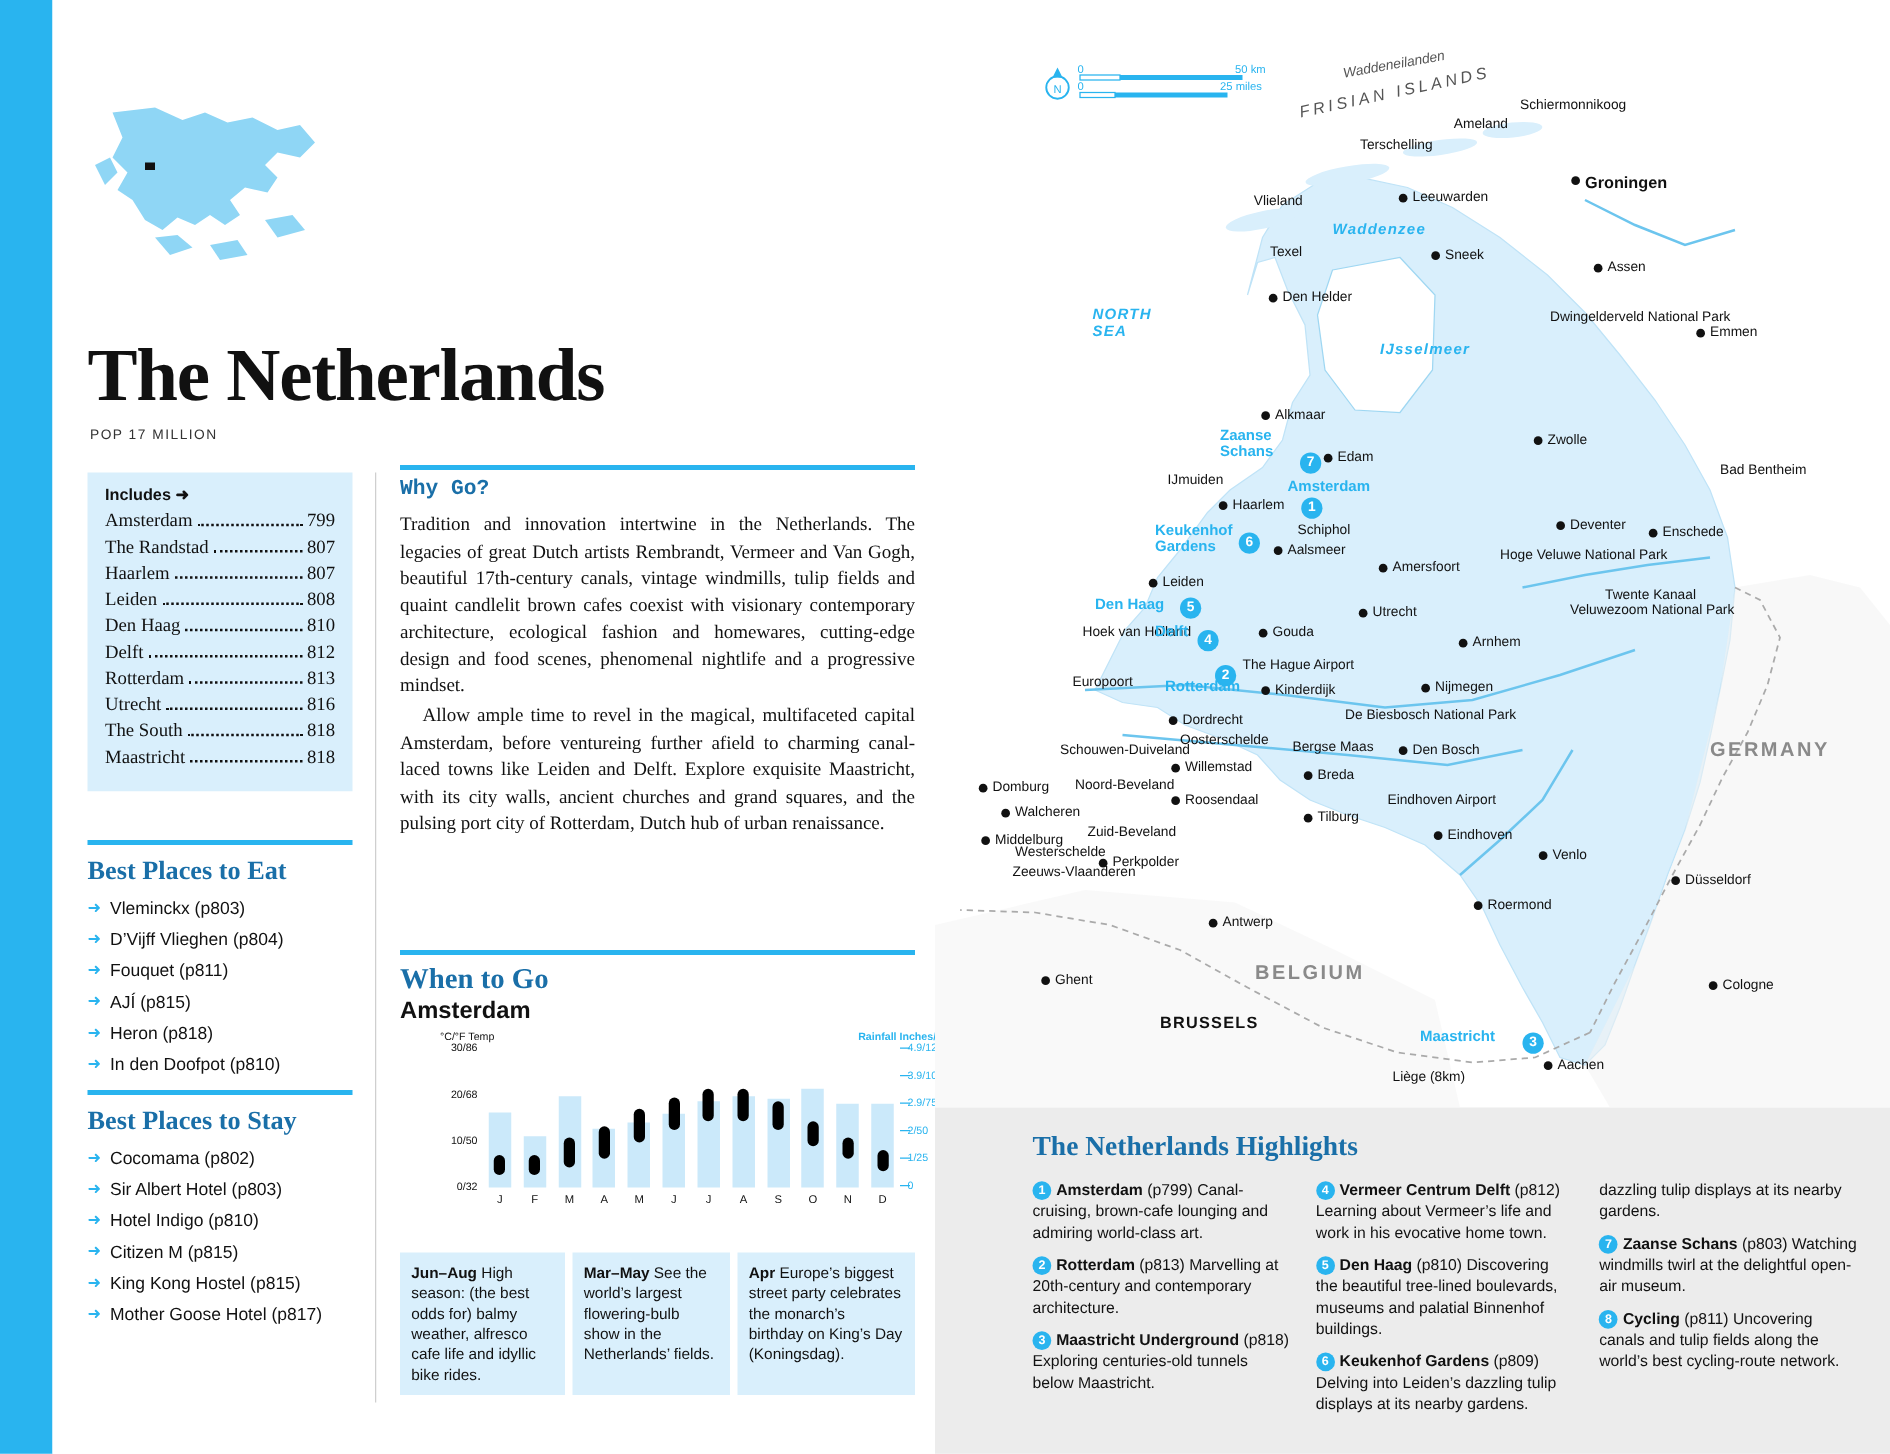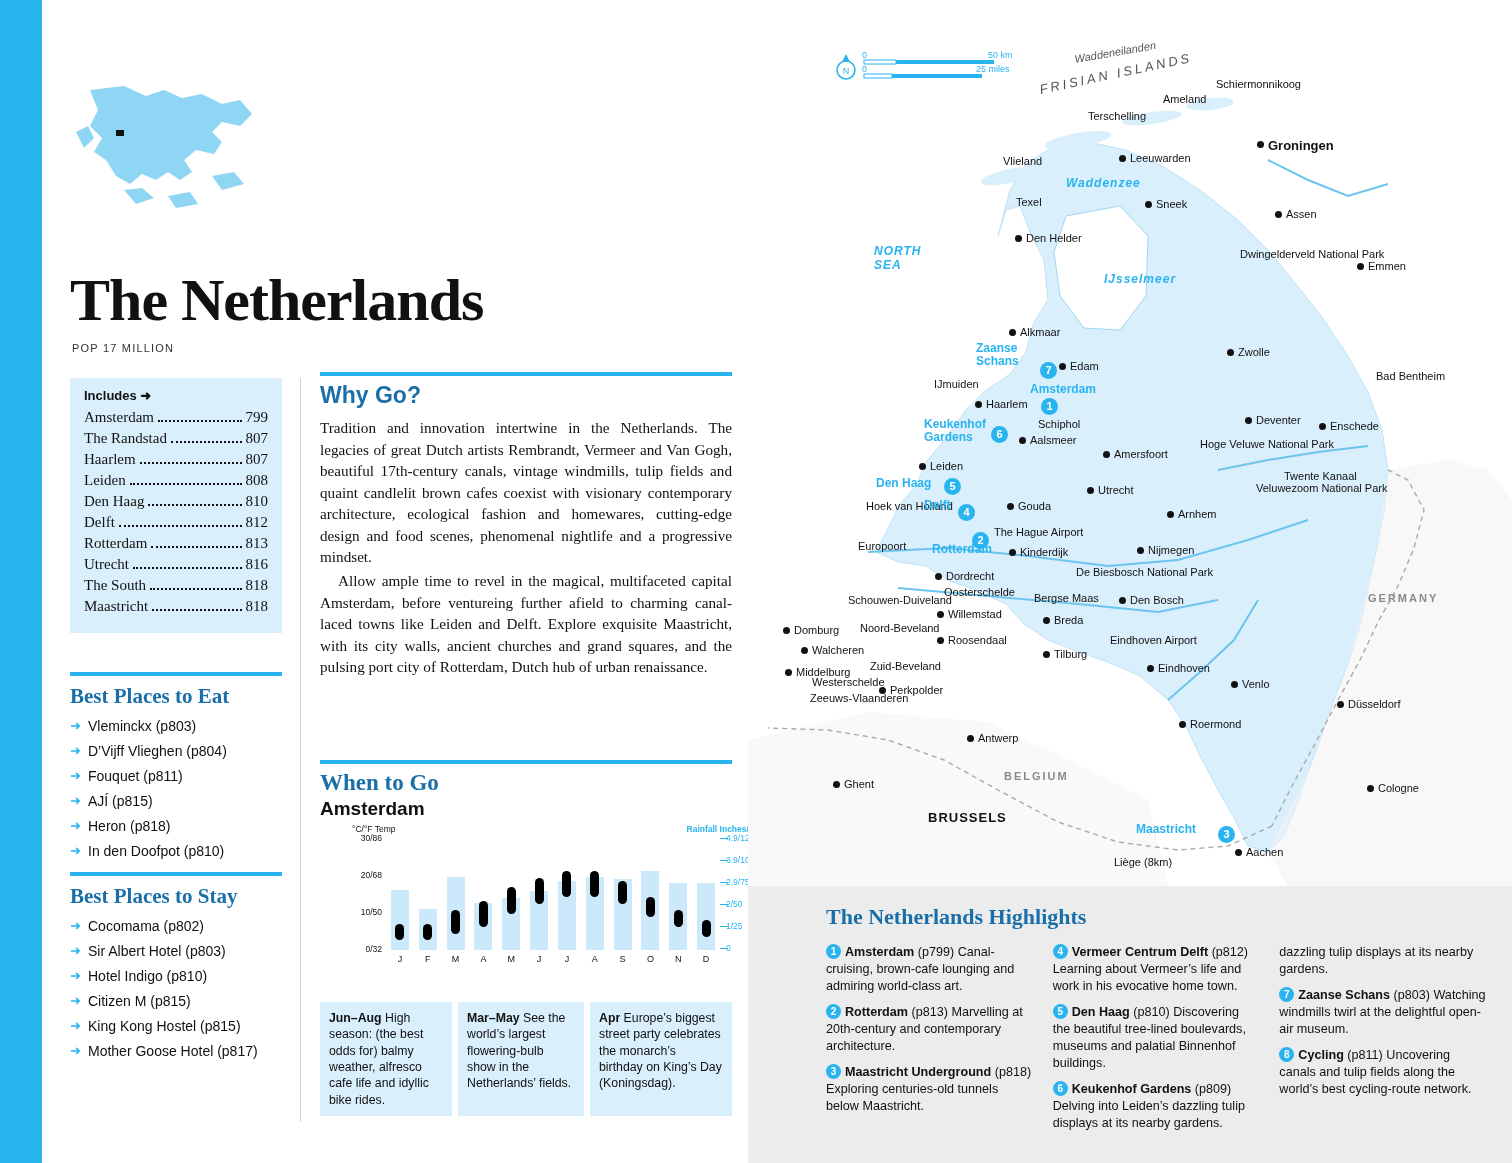--- a/index.html
+++ b/index.html
@@ -62,22 +62,22 @@
     font-family:"Liberation Sans", sans-serif;}
   .bullet .arw{position:absolute;left:0;top:0;color:#29b4ef;font-size:13px;}
 
   
   .vdivide{position:absolute;left:258px;top:378px;width:1px;height:744px;background:#cfcfcf;}
 
   
   .maincol{position:absolute;left:278px;top:372px;width:412px;}
   .maincol .rule{margin-bottom:6px;}
   .maincol h2{
-    font-size:23px;color:#1a6fa8;margin:4px 0 8px 0;font-weight:bold;
-    font-family:Liberation Sans, sans-serif;
+    font-size:17px;color:#1a6fa8;margin:4px 0 8px 0;font-weight:bold;
+    font-family:Liberation Mono, monospace;
   }
   .maincol p{
     font-family:"Liberation Serif", serif;
     font-size:15.2px;line-height:1.42;margin:0 0 2px 0;text-align:justify;color:#111;
   }
   .maincol p.ind{text-indent:18px;}
 
   
   .wtg{position:absolute;left:278px;top:760px;width:412px;}
   .wtg h2{font-size:23px;color:#1a6fa8;margin:6px 0 0 0;font-weight:bold;font-family:"Liberation Serif", serif;}
@@ -102,21 +102,21 @@
   .s2{width:126px;}
   .s3{width:142px;}
 
   
   .mapzone{position:absolute;left:0;top:0;width:764px;height:886px;background:#ffffff;overflow:hidden;}
   .sea{position:absolute;left:0;top:0;width:764px;height:886px;background:#ffffff;}
   .maplabel{position:absolute;font-size:11px;color:#111;white-space:nowrap;}
   .maplabel.blue{color:#29b4ef;font-weight:bold;font-size:12px;}
   .maplabel.big{font-weight:bold;font-size:13px;}
   .maplabel.sea-lab{color:#29b4ef;font-style:italic;font-weight:bold;font-size:12px;letter-spacing:1px;}
-  .maplabel.ctry{color:#8a8a8a;font-weight:bold;letter-spacing:2px;font-size:11px;}
+  .maplabel.ctry{color:#8a8a8a;font-weight:bold;letter-spacing:2px;font-size:16px;}
   .maplabel.italic{font-style:italic;color:#555;}
   .dot{position:absolute;width:7px;height:7px;background:#111;border-radius:50%;}
   .num{position:absolute;width:17px;height:17px;border-radius:50%;background:#29b4ef;color:#fff;
        font-size:11px;font-weight:bold;text-align:center;line-height:17px;}
   .scalebar{position:absolute;left:840px;top:52px;}
 
   
   .hl{position:absolute;left:0;top:886px;width:764px;height:277px;background:#ececec;}
   .hl h2{
     margin:0;padding:18px 0 10px 78px;font-size:22px;color:#1a6fa8;font-weight:bold;

